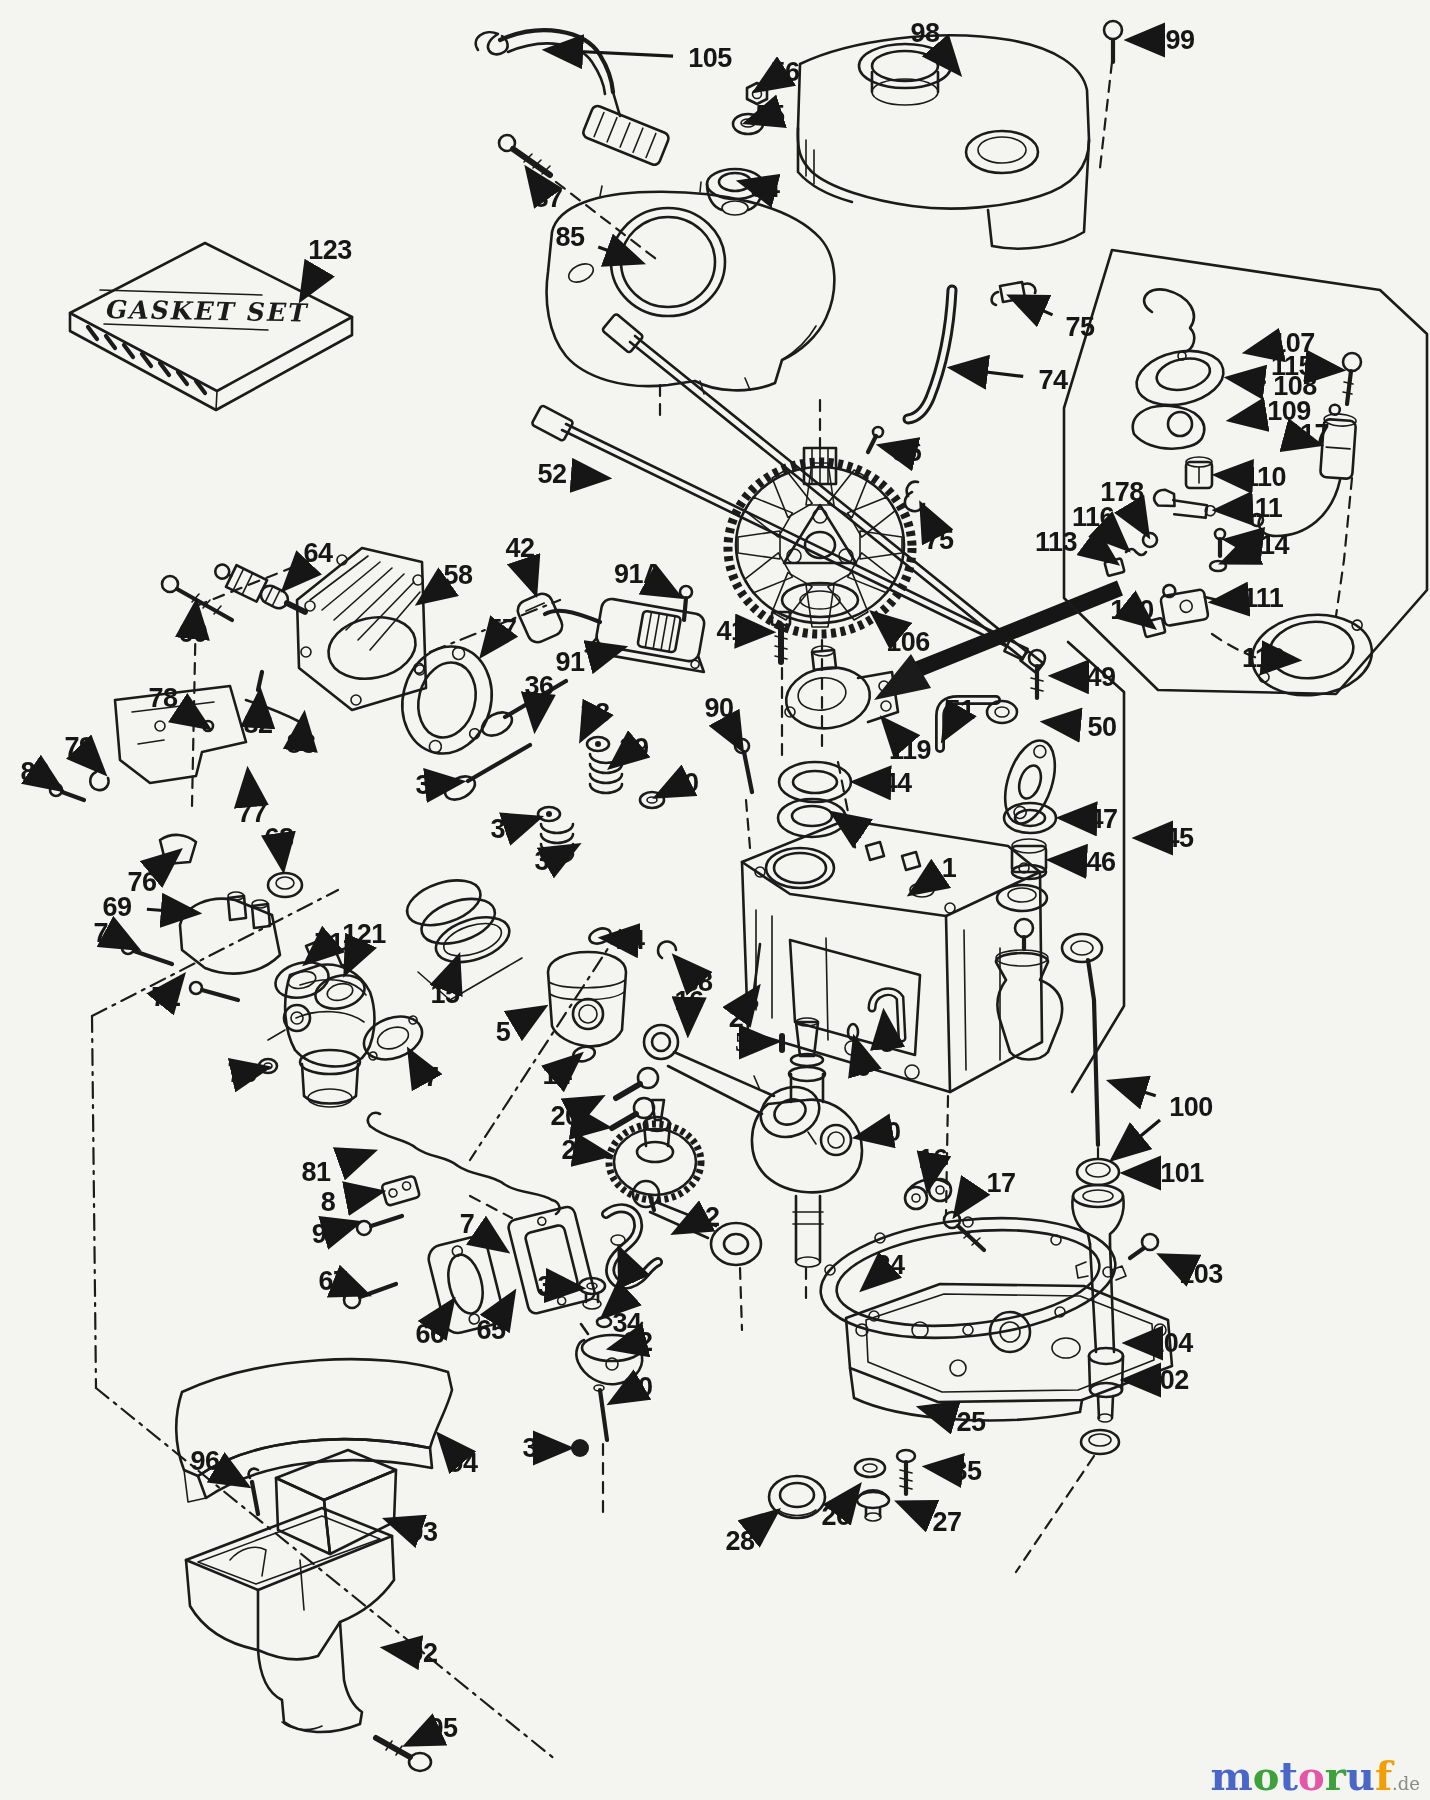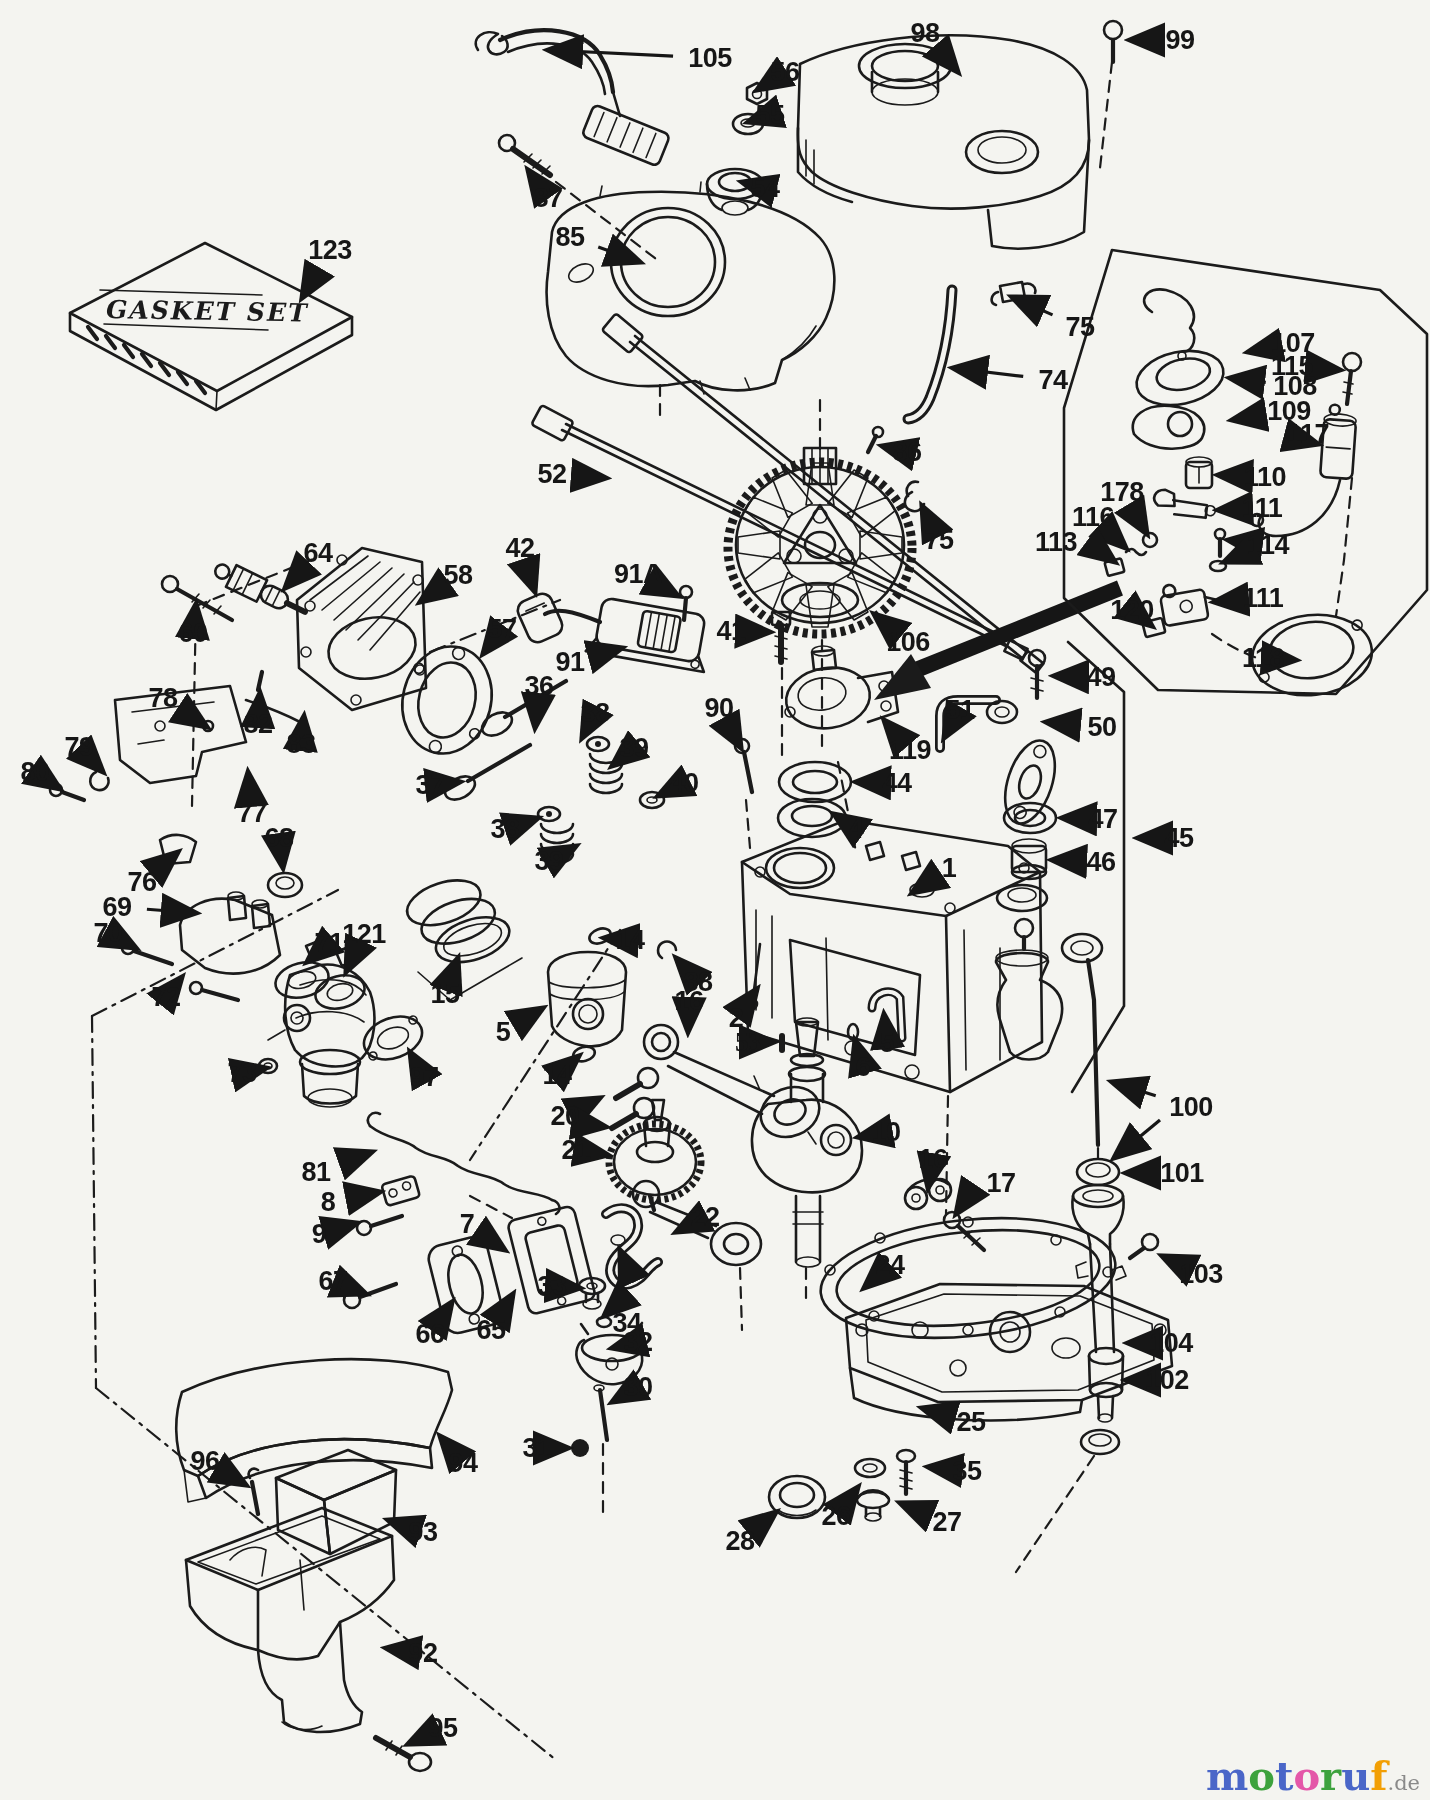--- a/index.html
+++ b/index.html
@@ -19,21 +19,21 @@
   #labels-layer{position:absolute;inset:0;pointer-events:none;}
   .part-label{
     position:absolute;transform:translate(-50%,-50%);
     font:bold 27px/1 "Liberation Sans",sans-serif;color:#161616;
     letter-spacing:-0.5px;white-space:nowrap;
   }
   #watermark{
     position:absolute;right:10px;bottom:4px;
     font-family:"DejaVu Serif",serif;font-weight:bold;font-size:40px;line-height:1;
   }
-  #watermark .suffix{font-size:21px;font-weight:normal;}
+  #watermark .suffix{font-size:18px;font-weight:normal;}
 </style>
 </head>
 <body>
 
 <div id="stage">
 
   <svg width="1430" height="1800" viewBox="0 0 1430 1800">
     <defs>
       <pattern id="speck" width="9" height="9" patternUnits="userSpaceOnUse">
         <rect width="9" height="9" fill="#f4f4f0"></rect>

